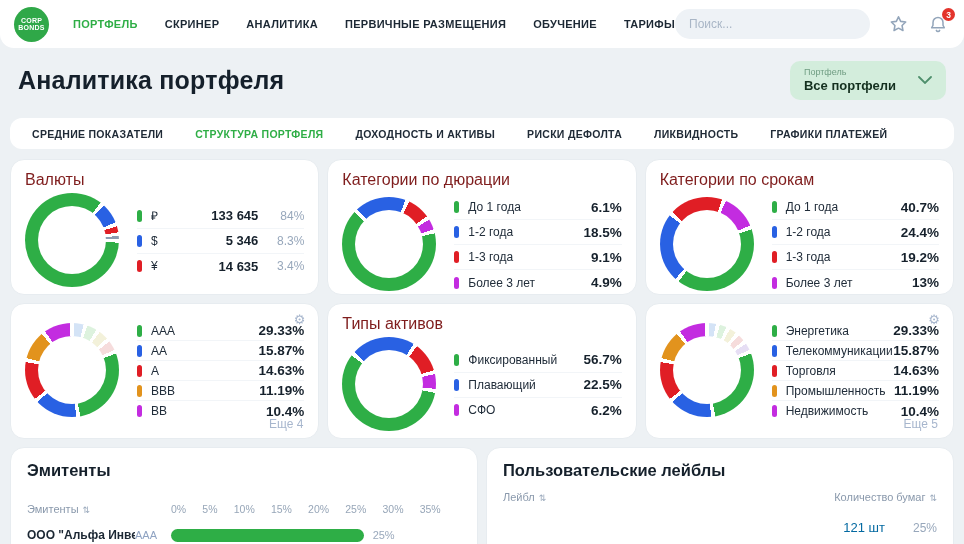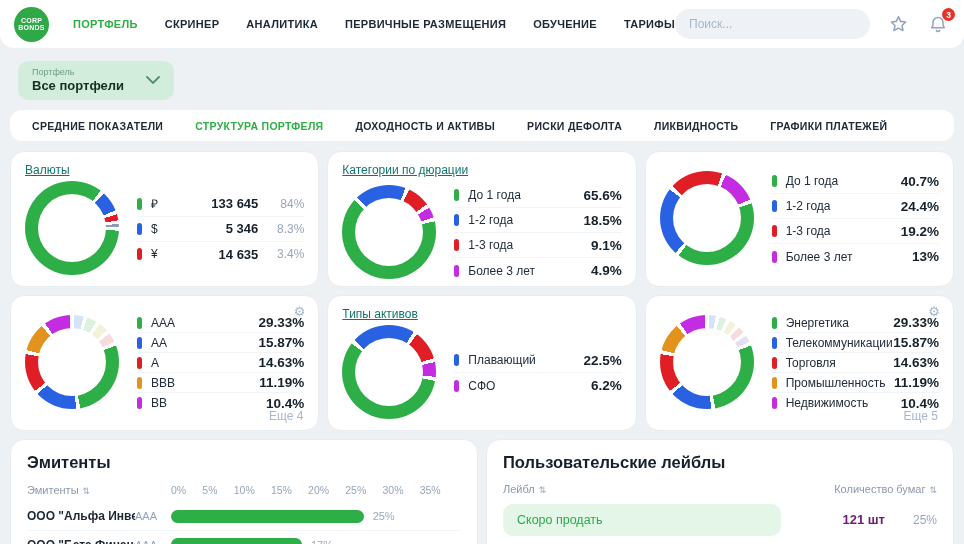--- a/index.html
+++ b/index.html
@@ -46,32 +46,32 @@
   .page-title { font-size:25px; font-weight:bold; color:#15202B; letter-spacing:.2px; }
   .portfolio-select {
     background:#D3EDDC; border-radius:10px; padding:6px 14px 7px 14px; min-width:120px;
     display:flex; align-items:center; gap:22px; cursor:pointer;
   }
   .ps-text { display:flex; flex-direction:column; }
   .ps-label { font-size:9px; color:#6F9C82; }
   .ps-value { font-size:13px; font-weight:bold; color:#14301F; margin-top:1px; }
   
   .tabs {
-    margin:0 10px; height:31px; background:#fff; border-radius:12px;
+    margin:8px 10px; height:31px; background:#fff; border-radius:12px;
     display:flex; align-items:center; gap:32px; padding:13px 22px;
   }
   .tab { font-size:10.5px; font-weight:bold; letter-spacing:.3px; color:#202B37; cursor:pointer; white-space:nowrap; }
   .tab.active { color:#2FAE46; }
   
   .grid { display:grid; grid-template-columns:repeat(3,1fr); gap:8px; margin:10px 10px 8px 10px; }
   .card {
     background:#fff; border:1px solid #E7ECF0; border-radius:14px; position:relative;
   }
   .donut-card { height:136px; padding:11px 14px 8px 14px; }
-  .card-title { font-size:12px; color:#0f766e;text-decoration:underline; }
+  .card-title { font-size:16px; color:#7f1d1d; }
   .gear { position:absolute; top:9px; right:13px; font-size:13px; color:#A7B6CD; cursor:pointer; line-height:1; }
   .card-body { display:flex; align-items:center; gap:18px; margin-top:4px; }
   .donut { width:94px; height:94px; border-radius:50%; position:relative; flex:0 0 auto; }
   .donut::after {
     content:""; position:absolute; inset:13px; background:#fff; border-radius:50%;
   }
   .legend { flex:1; margin-top:2px; }
   .legend-row { display:flex; align-items:center; border-bottom:1px solid #F2F5F8; }
   .legend-row:last-child { border-bottom:none; }
   .rows4 .legend-row { height:25px; }
@@ -83,38 +83,38 @@
   .l-pct.bold { font-size:13.5px; font-weight:bold; color:#16212C; width:auto; }
   .more-link { position:absolute; right:15px; bottom:7px; font-size:12px; color:#A7B6CD; cursor:pointer; }
   
   .bottom-grid { display:grid; grid-template-columns:1fr 1fr; gap:8px; margin:0 10px; }
   .bottom-card { height:175px; padding:13px 16px; }
   .b-title { font-size:16.5px; font-weight:bold; color:#15202B; }
   .cols-header { display:flex; align-items:center; margin-top:11px; font-size:11px; color:#8A99AC; }
   .sort-glyph { font-size:9px; margin-left:4px; color:#9AA9BC; }
   
   .e-grid { display:grid; grid-template-columns:108px 36px 1fr; align-items:center; }
-  .e-header { margin-top:12px; font-size:11px; color:#8A99AC; }
+  .e-header { margin-top:23px; font-size:11px; color:#8A99AC; }
   .e-scale { position:relative; width:93%; }
   .e-ticks { display:flex; justify-content:space-between; font-size:10.5px; color:#97A6B8; }
   .e-row { height:28px; border-top:1px solid #F1F4F7; }
   .e-row:first-of-type { border-top:none; margin-top:6px; }
   .e-name { font-size:12px; font-weight:bold; color:#1B2733; white-space:nowrap; overflow:hidden; }
   .e-rating { font-size:11px; color:#8FA3C2; }
   .e-barwrap { display:flex; align-items:center; gap:9px; }
   .e-bar { height:13px; border-radius:7px; background:#2EAE46; }
   .e-barlabel { font-size:11px; color:#9AA9BC; }
   
   .lb-header { display:flex; justify-content:space-between; }
   .lb-row { display:flex; align-items:center; height:50px; border-bottom:1px solid #F1F4F7; }
   .lb-pill {
     background:#E4F6E7; color:#2EA84A; font-size:12.5px; border-radius:10px;
     padding:9px 14px; width:64%; white-space:nowrap; overflow:hidden;
   }
-  .lb-count { margin-left:auto; font-size:13px; font-weight:bold; color:#701a75; }
+  .lb-count { margin-left:auto; font-size:13px; font-weight:normal; color:#0369a1; }
   .lb-pct { width:52px; text-align:right; font-size:12px; color:#97A7BB; }
   svg { display:block; }
 </style>
 </head>
 <body>
 
 <header class="topnav">
   <div class="logo">
     <span>CORP</span>
     <span>BONDS</span>
@@ -141,20 +141,21 @@
         <path d="M12 3.5a6 6 0 0 0-6 6v3.4L4.4 16h15.2L18 12.9V9.5a6 6 0 0 0-6-6z" fill="none" stroke="#93A5BA" stroke-width="1.8" stroke-linejoin="round"></path>
         <path d="M10 19a2.2 2.2 0 0 0 4 0" fill="none" stroke="#93A5BA" stroke-width="1.8" stroke-linecap="round"></path>
       </svg>
       <span class="badge">3</span>
     </div>
 
   </div>
 </header>
 
 <div class="title-row">
+  <h1 class="page-title">Аналитика портфеля</h1>
   <div class="portfolio-select">
     <div class="ps-text">
       <span class="ps-label">Портфель</span>
       <span class="ps-value">Все портфели</span>
     </div>
     <svg width="14" height="8" viewBox="0 0 14 8">
       <path d="M1 1l6 6 6-6" stroke="#4E8F6C" stroke-width="1.8" fill="none" stroke-linecap="round"></path>
     </svg>
   </div>
 </div>
@@ -200,21 +201,21 @@
     <div class="card donut-card">
     <div class="card-title">Категории по дюрации</div>
 
     <div class="card-body">
       <div class="donut" style="background: conic-gradient(from 315deg, rgb(255, 255, 255) 0deg, rgb(255, 255, 255) 2.5deg, rgb(41, 97, 227) 2.5deg, rgb(41, 97, 227) 65.3899deg, rgb(255, 255, 255) 65.3899deg, rgb(255, 255, 255) 67.8899deg, rgb(255, 255, 255) 67.8899deg, rgb(255, 255, 255) 70.3899deg, rgb(224, 30, 37) 70.3899deg, rgb(224, 30, 37) 98.7844deg, rgb(255, 255, 255) 98.7844deg, rgb(255, 255, 255) 101.284deg, rgb(255, 255, 255) 101.284deg, rgb(255, 255, 255) 103.784deg, rgb(195, 44, 224) 103.784deg, rgb(195, 44, 224) 116.766deg, rgb(255, 255, 255) 116.766deg, rgb(255, 255, 255) 119.266deg, rgb(255, 255, 255) 119.266deg, rgb(255, 255, 255) 121.766deg, rgb(46, 174, 70) 121.766deg, rgb(46, 174, 70) 357.5deg, rgb(255, 255, 255) 357.5deg, rgb(255, 255, 255) 360deg);"></div>
       <div class="legend rows4">
           <div class="legend-row">
     <span class="marker" style="background: rgb(46, 174, 70);"></span>
     <span class="l-label">До 1 года</span>
 
-    <span class="l-pct bold">65.6%</span>
+    <span class="l-pct bold">6.1%</span>
   </div>
           <div class="legend-row">
     <span class="marker" style="background: rgb(41, 97, 227);"></span>
     <span class="l-label">1-2 года</span>
 
     <span class="l-pct bold">18.5%</span>
   </div>
           <div class="legend-row">
     <span class="marker" style="background: rgb(224, 30, 37);"></span>
     <span class="l-label">1-3 года</span>
@@ -225,20 +226,21 @@
     <span class="marker" style="background: rgb(195, 44, 224);"></span>
     <span class="l-label">Более 3 лет</span>
 
     <span class="l-pct bold">4.9%</span>
   </div>
         </div>
     </div>
 
   </div>
     <div class="card donut-card">
+    <div class="card-title">Категории по срокам</div>
 
     <div class="card-body">
       <div class="donut" style="background: conic-gradient(from 310deg, rgb(255, 255, 255) 0deg, rgb(255, 255, 255) 2.5deg, rgb(224, 30, 37) 2.5deg, rgb(224, 30, 37) 68.538deg, rgb(255, 255, 255) 68.538deg, rgb(255, 255, 255) 71.038deg, rgb(255, 255, 255) 71.038deg, rgb(255, 255, 255) 73.538deg, rgb(195, 44, 224) 73.538deg, rgb(195, 44, 224) 116.637deg, rgb(255, 255, 255) 116.637deg, rgb(255, 255, 255) 119.137deg, rgb(255, 255, 255) 119.137deg, rgb(255, 255, 255) 121.637deg, rgb(46, 174, 70) 121.637deg, rgb(46, 174, 70) 267.223deg, rgb(255, 255, 255) 267.223deg, rgb(255, 255, 255) 269.723deg, rgb(255, 255, 255) 269.723deg, rgb(255, 255, 255) 272.223deg, rgb(41, 97, 227) 272.223deg, rgb(41, 97, 227) 357.5deg, rgb(255, 255, 255) 357.5deg, rgb(255, 255, 255) 360deg);"></div>
       <div class="legend rows4">
           <div class="legend-row">
     <span class="marker" style="background: rgb(46, 174, 70);"></span>
     <span class="l-label">До 1 года</span>
 
     <span class="l-pct bold">40.7%</span>
   </div>
@@ -302,20 +304,26 @@
         </div>
     </div>
     <div class="more-link">Еще 4</div>
   </div>
     <div class="card donut-card">
     <div class="card-title">Типы активов</div>
 
     <div class="card-body">
       <div class="donut" style="background: conic-gradient(from 310deg, rgb(255, 255, 255) 0deg, rgb(255, 255, 255) 2.5deg, rgb(41, 97, 227) 2.5deg, rgb(41, 97, 227) 81.4378deg, rgb(255, 255, 255) 81.4378deg, rgb(255, 255, 255) 83.9378deg, rgb(255, 255, 255) 83.9378deg, rgb(255, 255, 255) 86.4378deg, rgb(224, 30, 37) 86.4378deg, rgb(224, 30, 37) 122.847deg, rgb(255, 255, 255) 122.847deg, rgb(255, 255, 255) 125.347deg, rgb(255, 255, 255) 125.347deg, rgb(255, 255, 255) 127.847deg, rgb(195, 44, 224) 127.847deg, rgb(195, 44, 224) 145.977deg, rgb(255, 255, 255) 145.977deg, rgb(255, 255, 255) 148.477deg, rgb(255, 255, 255) 148.477deg, rgb(255, 255, 255) 150.977deg, rgb(46, 174, 70) 150.977deg, rgb(46, 174, 70) 357.5deg, rgb(255, 255, 255) 357.5deg, rgb(255, 255, 255) 360deg);"></div>
       <div class="legend rows4">
+          <div class="legend-row">
+    <span class="marker" style="background: rgb(46, 174, 70);"></span>
+    <span class="l-label">Фиксированный</span>
+
+    <span class="l-pct bold">56.7%</span>
+  </div>
           <div class="legend-row">
     <span class="marker" style="background: rgb(41, 97, 227);"></span>
     <span class="l-label">Плавающий</span>
 
     <span class="l-pct bold">22.5%</span>
   </div>
           <div class="legend-row">
     <span class="marker" style="background: rgb(195, 44, 224);"></span>
     <span class="l-label">СФО</span>
 
@@ -413,20 +421,19 @@
     <div class="cols-header lb-header">
       <span>
         <span>Лейбл</span><span class="sort-glyph">⇅</span>
       </span>
       <span>
         <span>Количество бумаг</span><span class="sort-glyph">⇅</span>
       </span>
     </div>
     <div id="lb-rows">
         <div class="lb-row">
-    <span class="lb-pill">Скоро продать</span>
     <span class="lb-count">121 шт</span>
     <span class="lb-pct">25%</span>
   </div>
       </div>
   </div>
 
 </div>
 
 </body></html>

